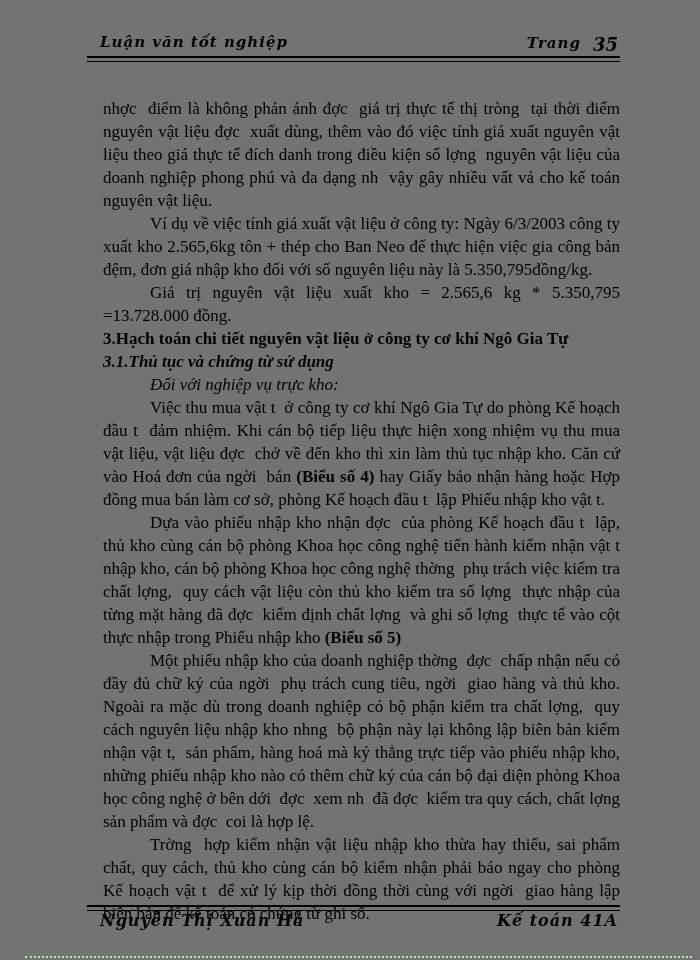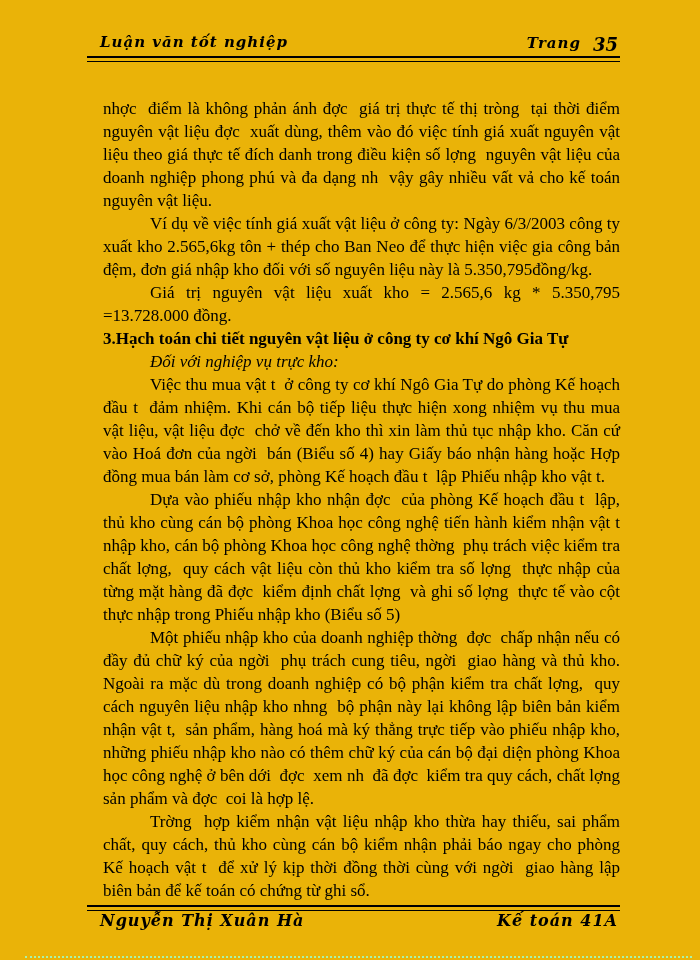--- a/index.html
+++ b/index.html
@@ -4,21 +4,21 @@
 <style>
   html, body { margin: 0; padding: 0; }
   body {
     width: 700px; height: 960px;
     background: #ffffff;
     font-family: "Liberation Serif", serif;
     color: #000000;
     position: relative;
     overflow: hidden;
   }
-  .page { position: absolute; inset: 0; background: #eab308; }
+  .page { position: absolute; inset: 0; background: #737373; }
 
   
   .header-row {
     position: absolute; top: 31px; left: 100px; right: 82px;
     display: flex; justify-content: space-between; align-items: flex-end;
     font-family: "DejaVu Serif", serif;
     font-style: italic; font-weight: bold; font-size: 15px;
     letter-spacing: 1px;
   }
   .header-left { padding-bottom: 1px; }
@@ -34,21 +34,21 @@
   .doc-body {
     position: absolute; top: 81px; left: 103px; width: 517px;
     font-size: 17px; line-height: 23px;
     text-align: justify;
     margin-top: 16px;
   }
   .doc-body p { margin: 0; white-space: pre-wrap; }
   .indent { text-indent: 47px; }
   .h1 { font-weight: bold; }
   .h2 { font-weight: bold; font-style: italic; }
-  .seg-b { font-weight: normal; }
+  .seg-b { font-weight: bold; }
   .seg-i { font-style: italic; }
 
   
   .footer-rule { top: 905px; }
   .footer-row {
     position: absolute; top: 911px; left: 100px; right: 82px;
     display: flex; justify-content: space-between;
     font-family: "DejaVu Serif", serif;
     font-style: italic; font-weight: bold; font-size: 16px;
     letter-spacing: 1px;
@@ -70,20 +70,21 @@
       <span class="page-number">35</span>
     </span>
   </div>
   <div class="rule-double header-rule"></div>
 
   <div class="doc-body">
       <p class="p"><span>nhợc  điểm là không phản ánh đợc  giá trị thực tế thị tròng  tại thời điểm nguyên vật liệu đợc  xuất dùng, thêm vào đó việc tính giá xuất nguyên vật liệu theo giá thực tế đích danh trong điều kiện số lợng  nguyên vật liệu của doanh nghiệp phong phú và đa dạng nh  vậy gây nhiều vất vả cho kế toán nguyên vật liệu.</span></p>
       <p class="p indent"><span>Ví dụ về việc tính giá xuất vật liệu ở công ty: Ngày 6/3/2003 công ty xuất kho 2.565,6kg tôn + thép cho Ban Neo để thực hiện việc gia công bản đệm, đơn giá nhập kho đối với số nguyên liệu này là 5.350,795đồng/kg.</span></p>
       <p class="p indent"><span>Giá trị nguyên vật liệu xuất kho = 2.565,6 kg * 5.350,795 =13.728.000 đồng.</span></p>
       <p class="h1"><span>3.Hạch toán chi tiết nguyên vật liệu ở công ty cơ khí Ngô Gia Tự</span></p>
+      <p class="h2"><span>3.1.Thủ tục và chứng từ sử dụng</span></p>
       <p class="p indent"><span class="seg-i">Đối với nghiệp vụ trực kho:</span></p>
       <p class="p indent"><span>Việc thu mua vật t  ở công ty cơ khí Ngô Gia Tự do phòng Kế hoạch đầu t  đảm nhiệm. Khi cán bộ tiếp liệu thực hiện xong nhiệm vụ thu mua vật liệu, vật liệu đợc  chở về đến kho thì xin làm thủ tục nhập kho. Căn cứ vào Hoá đơn của ngời  bán </span><span class="seg-b">(Biểu số 4)</span><span> hay Giấy báo nhận hàng hoặc Hợp đồng mua bán làm cơ sở, phòng Kế hoạch đầu t  lập Phiếu nhập kho vật t.</span></p>
       <p class="p indent"><span>Dựa vào phiếu nhập kho nhận đợc  của phòng Kế hoạch đầu t  lập, thủ kho cùng cán bộ phòng Khoa học công nghệ tiến hành kiểm nhận vật t  nhập kho, cán bộ phòng Khoa học công nghệ thờng  phụ trách việc kiểm tra chất lợng,  quy cách vật liệu còn thủ kho kiểm tra số lợng  thực nhập của từng mặt hàng đã đợc  kiểm định chất lợng  và ghi số lợng  thực tế vào cột thực nhập trong Phiếu nhập kho </span><span class="seg-b">(Biểu số 5)</span></p>
       <p class="p indent"><span>Một phiếu nhập kho của doanh nghiệp thờng  đợc  chấp nhận nếu có đầy đủ chữ ký của ngời  phụ trách cung tiêu, ngời  giao hàng và thủ kho. Ngoài ra mặc dù trong doanh nghiệp có bộ phận kiểm tra chất lợng,  quy cách nguyên liệu nhập kho nhng  bộ phận này lại không lập biên bản kiểm nhận vật t,  sản phẩm, hàng hoá mà ký thẳng trực tiếp vào phiếu nhập kho, những phiếu nhập kho nào có thêm chữ ký của cán bộ đại diện phòng Khoa học công nghệ ở bên dới  đợc  xem nh  đã đợc  kiểm tra quy cách, chất lợng  sản phẩm và đợc  coi là hợp lệ.</span></p>
       <p class="p indent"><span>Trờng  hợp kiểm nhận vật liệu nhập kho thừa hay thiếu, sai phẩm chất, quy cách, thủ kho cùng cán bộ kiểm nhận phải báo ngay cho phòng Kế hoạch vật t  để xử lý kịp thời đồng thời cùng với ngời  giao hàng lập biên bản để kế toán có chứng từ ghi sổ.</span></p>
     </div>
 
   <div class="rule-double footer-rule"></div>
   <div class="footer-row">
     <span>Nguyễn Thị Xuân Hà</span>

